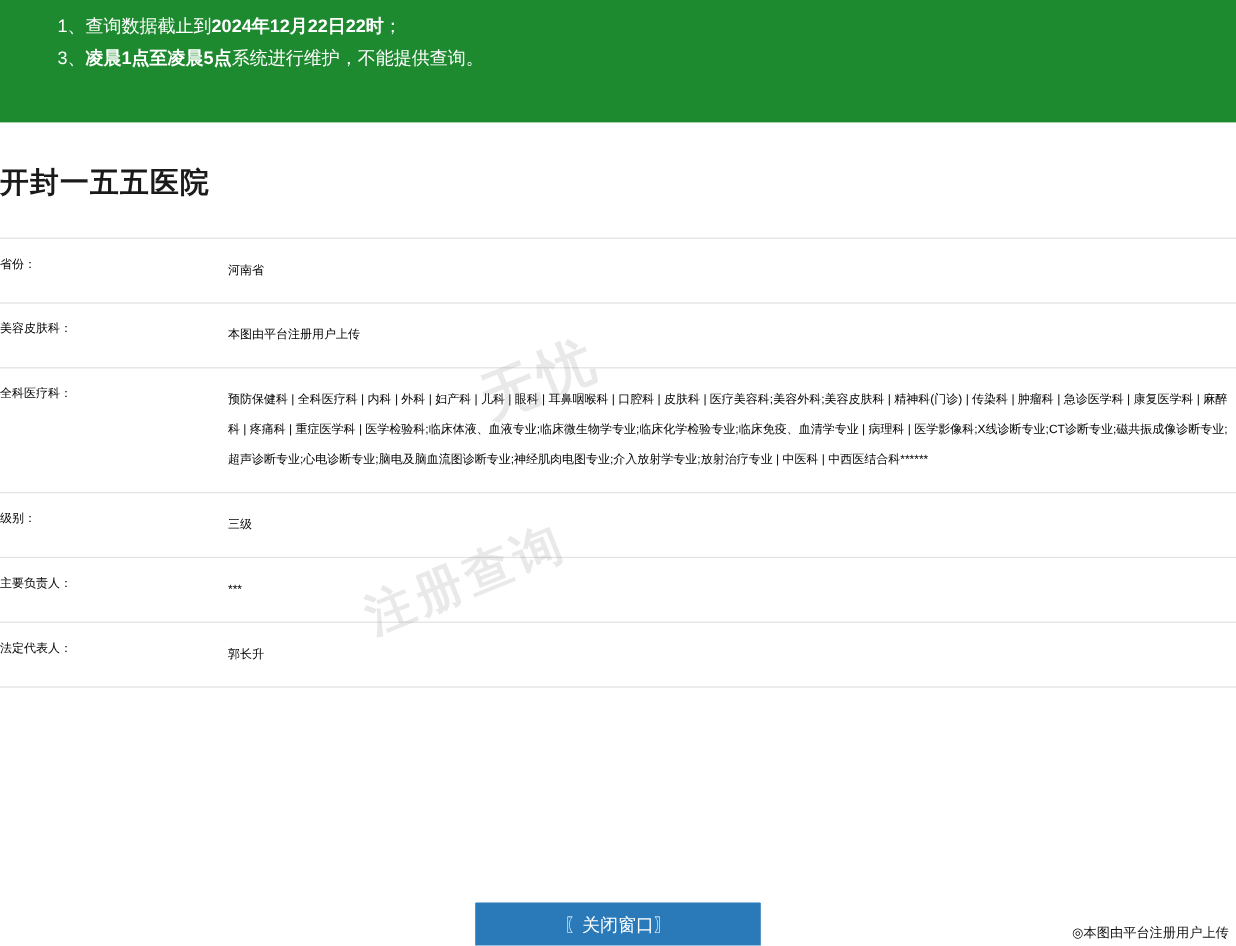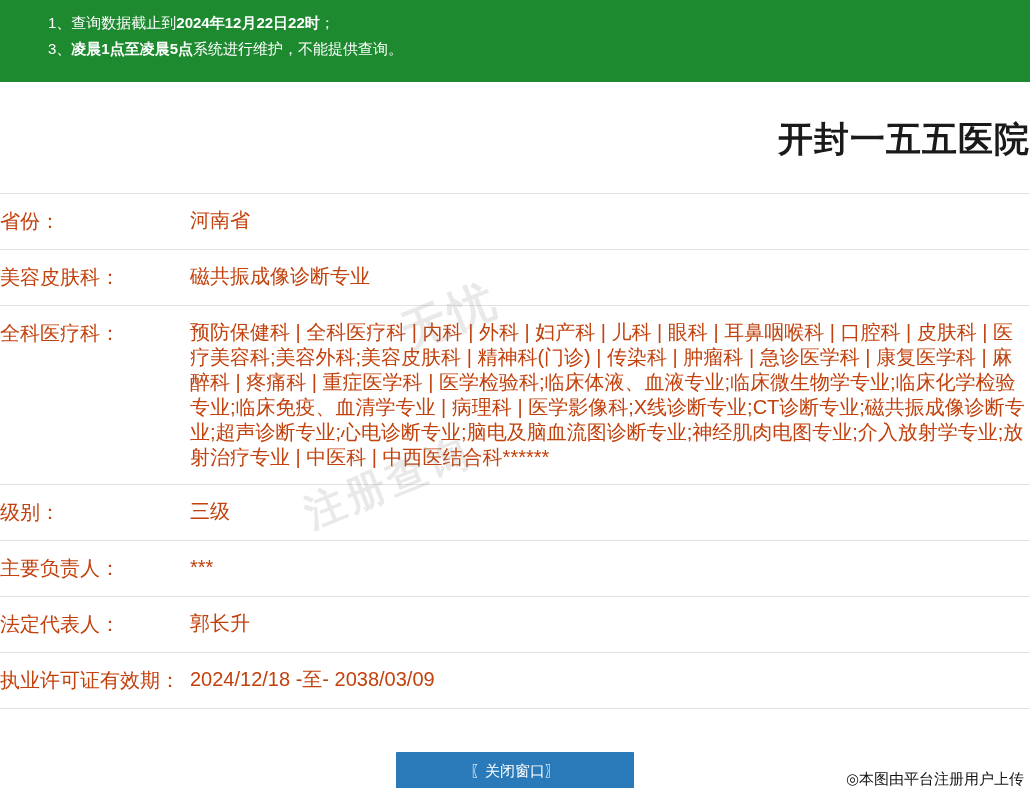--- a/index.html
+++ b/index.html
@@ -10,57 +10,57 @@
     font-family: "Liberation Sans", "DejaVu Sans", sans-serif;
     overflow: hidden;
   }
   .page { position: relative; width: 1030px; height: 788px; }
 
   
   .notice {
     background: #1e8a30;
     color: #ffffff;
     padding: 10px 0 12px 0;
-    height: 82px;
+    height: 102px;
   }
   .notice ol {
     margin: 0; padding: 0; list-style: none;
   }
   .notice li {
     font-size: 15px;
     line-height: 26px;
     padding-left: 48px;
     white-space: nowrap;
   }
   .notice .num { display: inline; }
   .notice b { font-weight: bold; }
 
   
   .title {
-    text-align: right;
-    font-size: 35px;
+    text-align: left;
+    font-size: 24px;
     font-weight: bold;
     color: #1a1a1a;
     padding-top: 34px;
     padding-bottom: 30px;
     letter-spacing: 1px;
   }
 
   
   table.info {
     width: 1030px;
     border-collapse: collapse;
     table-layout: fixed;
   }
   table.info tr { border-top: 1px solid #e2e2e2; }
   table.info tr:last-child { border-bottom: 1px solid #e2e2e2; }
   table.info td {
     vertical-align: top;
-    font-size: 20px;
-    color: #c2410c;
+    font-size: 10px;
+    color: #000000;
     padding: 14px 0;
     margin-left: 35px;
   }
   td.label {
     width: 190px;
     padding-left: 5px;
     color: #333;
     white-space: nowrap;
   }
   td.value {
@@ -108,21 +108,21 @@
     font-family: "Liberation Sans", "DejaVu Sans", sans-serif;
     padding: 10px 0;
     cursor: pointer;
     text-align: center;
     border-radius: 1px;
   }
   .credit {
     position: absolute;
     right: 6px;
     top: 770px;
-    font-size: 15px;
+    font-size: 11px;
     color: #111111;
     white-space: nowrap;
   }
 </style>
 </head>
 <body>
 
 <div class="page">
 
   <div class="notice">
@@ -135,42 +135,38 @@
   <div class="title">开封一五五医院</div>
 
   <table class="info">
     <tbody>
         <tr>
       <td class="label">省份：</td>
       <td class="value">河南省</td>
     </tr>
     <tr>
       <td class="label">美容皮肤科：</td>
-      <td class="value">磁共振成像诊断专业</td>
+      <td class="value">本图由平台注册用户上传</td>
     </tr>
     <tr class="depts">
       <td class="label">全科医疗科：</td>
       <td class="value">预防保健科 | 全科医疗科 | 内科 | 外科 | 妇产科 | 儿科 | 眼科 | 耳鼻咽喉科 | 口腔科 | 皮肤科 | 医疗美容科;美容外科;美容皮肤科 | 精神科(门诊) | 传染科 | 肿瘤科 | 急诊医学科 | 康复医学科 | 麻醉科 | 疼痛科 | 重症医学科 | 医学检验科;临床体液、血液专业;临床微生物学专业;临床化学检验专业;临床免疫、血清学专业 | 病理科 | 医学影像科;X线诊断专业;CT诊断专业;磁共振成像诊断专业;超声诊断专业;心电诊断专业;脑电及脑血流图诊断专业;神经肌肉电图专业;介入放射学专业;放射治疗专业 | 中医科 | 中西医结合科******</td>
     </tr>
     <tr>
       <td class="label">级别：</td>
       <td class="value">三级</td>
     </tr>
     <tr>
       <td class="label">主要负责人：</td>
       <td class="value">***</td>
     </tr>
     <tr>
       <td class="label">法定代表人：</td>
       <td class="value">郭长升</td>
     </tr>
-    <tr>
-      <td class="label">执业许可证有效期：</td>
-      <td class="value">2024/12/18 -至- 2038/03/09</td>
-    </tr>
   </tbody>
     </table>
 
   <div class="watermark">
     <div class="wm-text wm1">无忧</div>
     <div class="wm-text wm2">注册查询</div>
   </div>
 
   <div class="footer">
     <button class="close-btn">〖关闭窗口〗</button>

